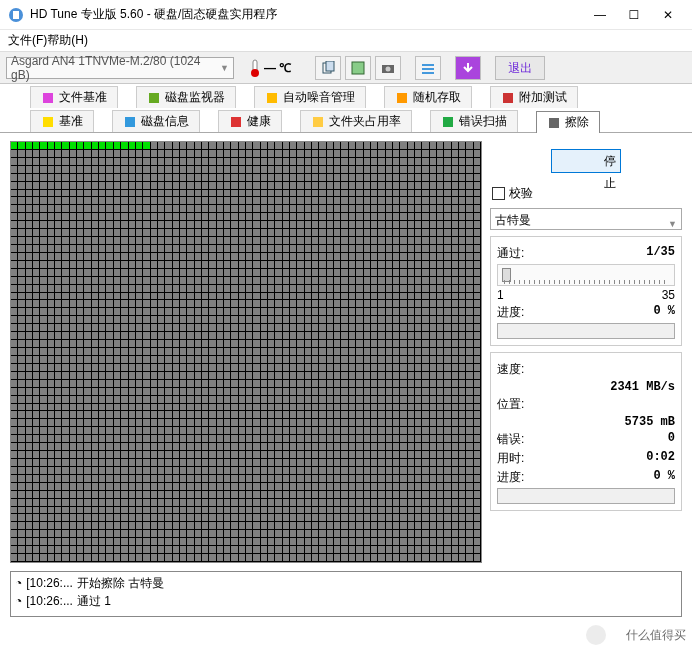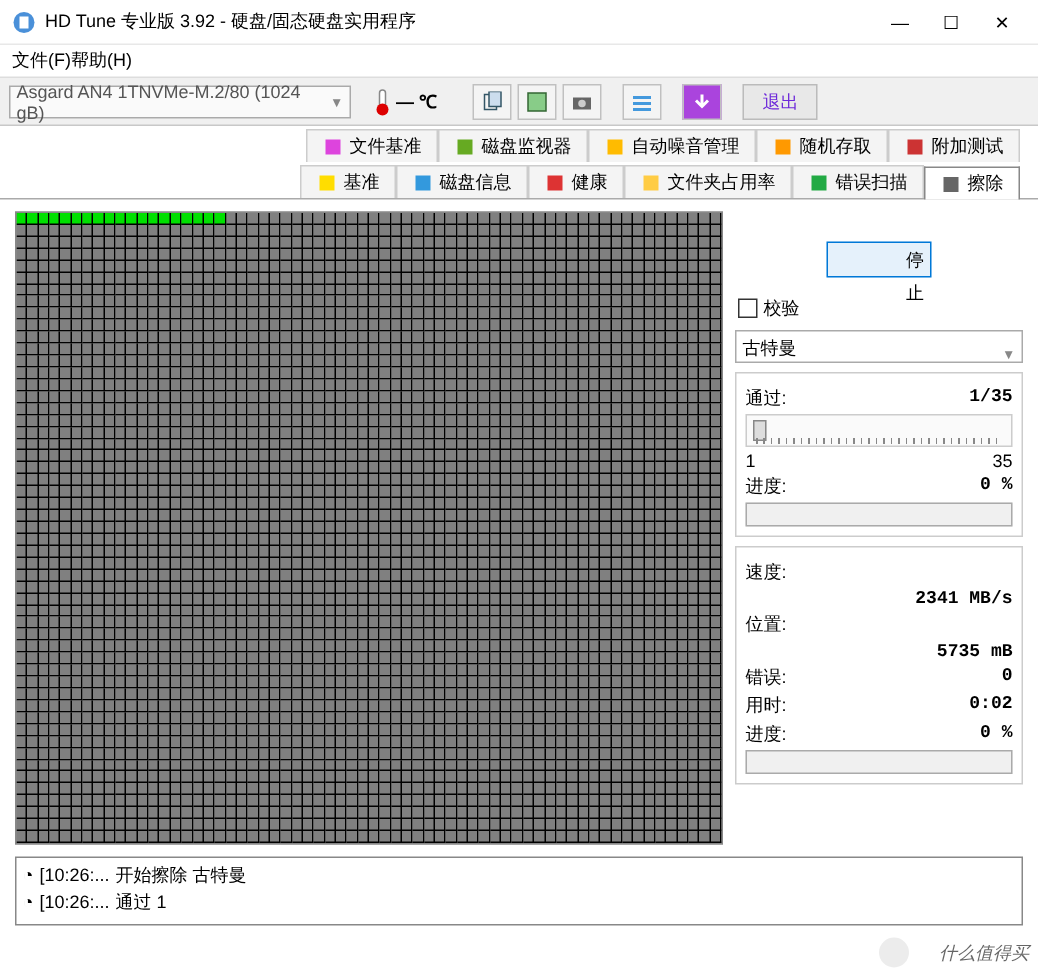--- a/index.html
+++ b/index.html
@@ -12,55 +12,55 @@
 .menubar { height: 22px; display: flex; align-items: center; padding: 0 8px; border-bottom: 1px solid #ddd; }
 .menubar span { cursor: default; }
 .toolbar { height: 32px; background: #f0f0f0; display: flex; align-items: center; padding: 2px 6px; gap: 4px; border-bottom: 1px solid #c8c8c8; }
 .drive-select { width: 228px; height: 22px; border: 1px solid #aaa; background: #fafafa; padding: 0 4px; color: #555; display: flex; align-items: center; justify-content: space-between; }
 .drive-select .chev { font-size: 9px; color: #888; }
 .tbtn { width: 26px; height: 24px; border: 1px solid #c0c0c0; background: #f4f4f4; display: flex; align-items: center; justify-content: center; }
 .sep { width: 6px; }
 .temp { display: flex; align-items: center; gap: 2px; font-weight: bold; }
 .exit-btn { width: 50px; height: 24px; border: 1px solid #bbb; background: #e8e8e8; color: #6d28d9; text-align: center; line-height: 22px; }
 .tabs { border-bottom: 1px solid #aaa; }
-.tabrow { display: flex; padding: 2px 12px 0 30px; gap: 0; justify-content: flex-end; }
+.tabrow { display: flex; padding: 2px 12px 0 30px; gap: 18px; }
 .tab { display: flex; align-items: center; gap: 4px; padding: 2px 10px; border: 1px solid #ccc; border-bottom: none; background: #f4f4f4; cursor: default; }
 .tab.active { background: #fff; border-color: #888; position: relative; top: 1px; }
 .tab svg, .tab .ico { width: 14px; height: 14px; }
 .content { display: flex; padding: 8px 10px; gap: 8px; }
 .grid-area { width: 472px; height: 422px; border: 1px solid #888; background: #888; position: relative; overflow: hidden; }
 .grid-inner { display: grid; grid-template-columns: repeat(64, 1fr); grid-template-rows: repeat(53, 1fr); width: 100%; height: 100%; }
 .cell { background: #808080; border-right: 1px solid #000; border-bottom: 1px solid #000; }
 .cell.done { background: #00e000; }
 .side { flex: 1; display: flex; flex-direction: column; gap: 6px; }
-.stop-btn { width: 70px; height: 24px; margin: 20px auto 6px auto; border: 1px solid #0078d7; background: #e5f1fb; text-align: center; line-height: 22px; cursor: default; padding-left: 48px; }
+.stop-btn { width: 70px; height: 24px; margin: 8px auto 6px auto; border: 1px solid #0078d7; background: #e5f1fb; text-align: center; line-height: 22px; cursor: default; padding-left: 48px; }
 .chk-row { display: flex; align-items: center; gap: 4px; margin-left: 2px; }
 .chk { width: 13px; height: 13px; border: 1px solid #333; }
 .method-select { height: 22px; border: 1px solid #aaa; display: flex; align-items: flex-end; justify-content: space-between; padding: 0 4px; background: #fff; }
 .panel { border: 1px solid #ccc; padding: 6px; }
 .kv { display: flex; justify-content: space-between; margin: 2px 0; }
 .kv .v { font-weight: bold; text-align: right; font-family: "Courier New", monospace; }
 .slider { height: 22px; border: 1px solid #ccc; background: #fafafa; position: relative; margin: 2px 0; }
 .slider .thumb { position: absolute; left: 4px; top: 3px; width: 9px; height: 14px; background: #ddd; border: 1px solid #888; }
 .slider .ticks { position: absolute; bottom: 1px; left: 6px; right: 6px; height: 4px; background: repeating-linear-gradient(90deg,#888 0 1px,transparent 1px 5px); }
 .prog { height: 16px; border: 1px solid #aaa; background: #f0f0f0; }
 .log { margin: 0 10px 10px 10px; border: 1px solid #888; height: 46px; padding: 2px 4px; overflow: hidden; background: #fff; }
 .log-row { display: flex; align-items: center; gap: 4px; line-height: 18px; }
-.watermark { position: absolute; right: 6px; bottom: 6px; display: flex; align-items: center; gap: 20px; opacity: .6; font-style: italic; }
+.watermark { position: absolute; right: 6px; bottom: 6px; display: flex; align-items: center; gap: 20px; opacity: .6; }
 .watermark .c { width: 20px; height: 20px; border-radius: 50%; background: #e0e0e0; }
 </style>
 </head>
 <body>
 
 <div class="titlebar">
   <svg class="icon" viewBox="0 0 16 16">
       <circle cx="8" cy="8" r="7" fill="#4a90d9"></circle>
       <rect x="5" y="4" width="6" height="8" fill="#fff"></rect>
     </svg>
-  <span class="title">HD Tune 专业版 3.92 - 硬盘/固态硬盘实用程序</span>
+  <span class="title">HD Tune 专业版 5.60 - 硬盘/固态硬盘实用程序</span>
   <div class="btns">
     <span>—</span>
     <span>☐</span>
     <span>✕</span>
   </div>
 </div>
 
 <div class="menubar">
   <span>文件(F)</span>
   <span>帮助(H)</span>

